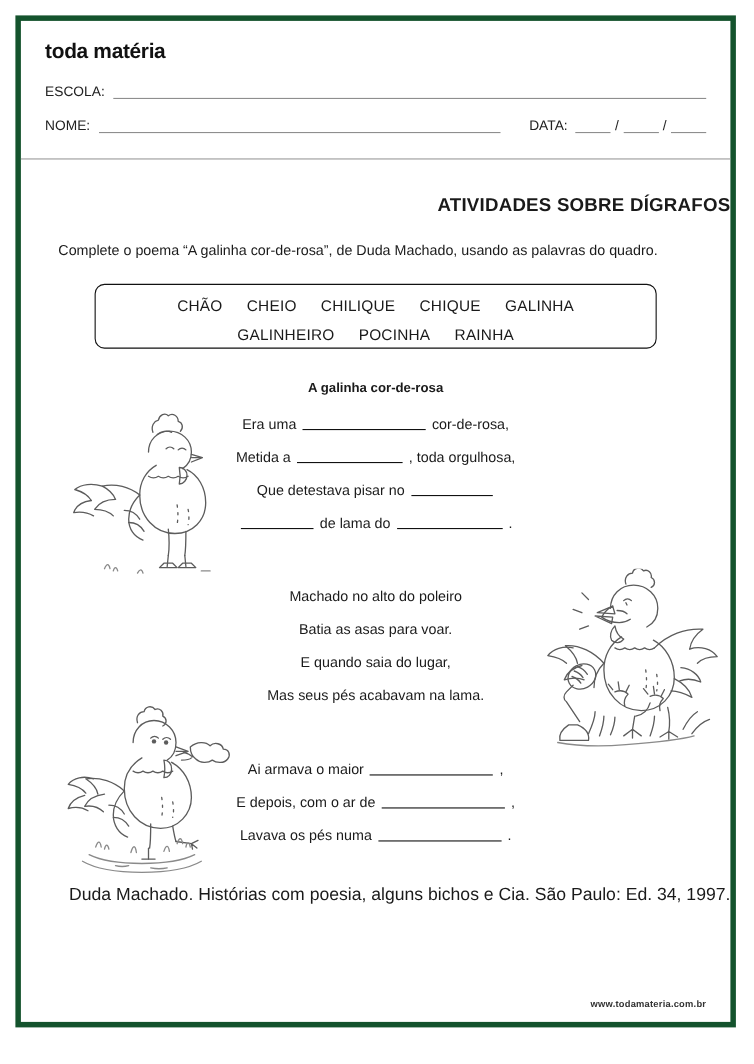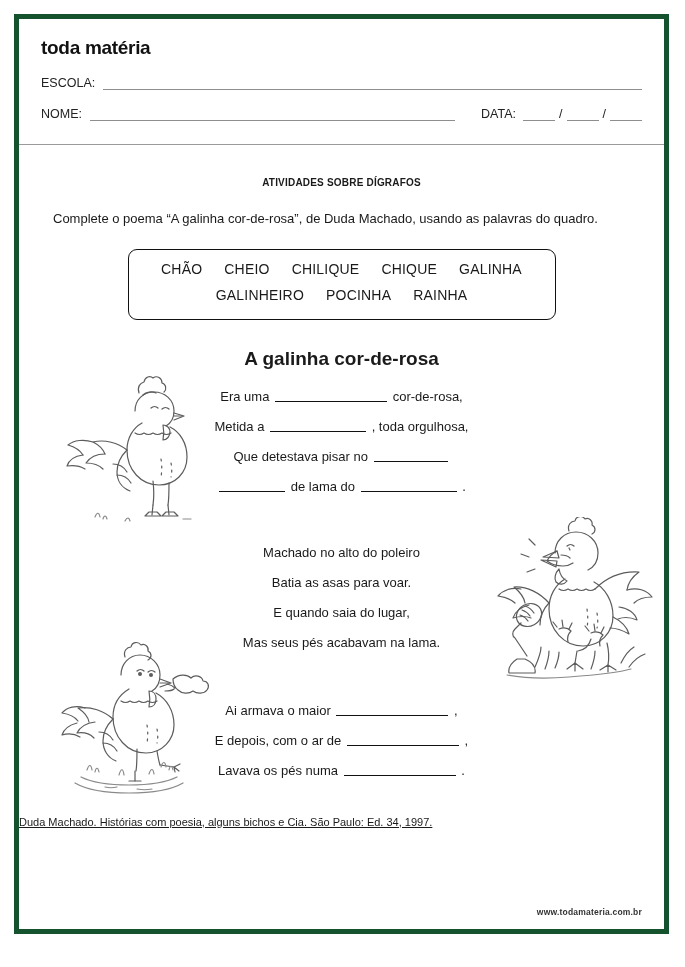--- a/index.html
+++ b/index.html
@@ -68,53 +68,53 @@
     border-bottom: 1px solid #8e8e8e;
     height: 11px;
   }
   .slash { padding: 0 4px; line-height: 14px; }
   
   .content {
     position: relative;
     padding: 0;
   }
   .title {
-    text-align: center;
-    font-size: 10px;
+    text-align: right;
+    font-size: 17px;
     font-weight: bold;
     letter-spacing: 0.2px;
     margin-top: 32px;
   }
   .instruction {
     font-size: 13px;
     line-height: 1.45;
     margin: 22px 34px 0 34px;
   }
   
   .wordbank {
     margin: 20px auto 0 auto;
-    width: 428px;
+    width: 511px;
     border: 1.5px solid #111;
     border-radius: 9px;
     box-sizing: border-box;
-    padding: 11px 10px 16px 10px;
+    padding: 11px 10px 4px 10px;
   }
   .wb-row {
     display: flex;
     justify-content: center;
     font-size: 14px;
     letter-spacing: 0.2px;
   }
   .wb-row + .wb-row { margin-top: 10px; }
   .wb-word { padding: 0 11px; white-space: nowrap; }
   
   .poem-title {
     text-align: center;
     font-weight: bold;
-    font-size: 19px;
+    font-size: 12px;
     margin-top: 28px;
   }
   .stanza { margin-top: 12px; }
   .stanza.two { margin-top: 36px; }
   .stanza.three { margin-top: 38px; }
   .line {
     text-align: center;
     font-size: 13px;
     line-height: 30px;
     white-space: nowrap;
@@ -124,24 +124,23 @@
     border-bottom: 1.3px solid #111;
     height: 13px;
     vertical-align: -1px;
     margin: 0 2px;
   }
   .b-long  { width: 112px; }
   .b-med   { width: 96px;  }
   .b-short { width: 74px;  }
   .b-xshort{ width: 66px;  }
   .credit {
-    text-align: left;
-    font-size: 11px;
+    text-align: right;
+    font-size: 16px;
     margin-top: 30px;
-    text-decoration: underline;
   }
   .footer-url {
     position: absolute;
     right: 22px;
     bottom: 12px;
     font-size: 8.5px;
     font-weight: bold;
     color: #333;
     letter-spacing: 0.2px;
   }

